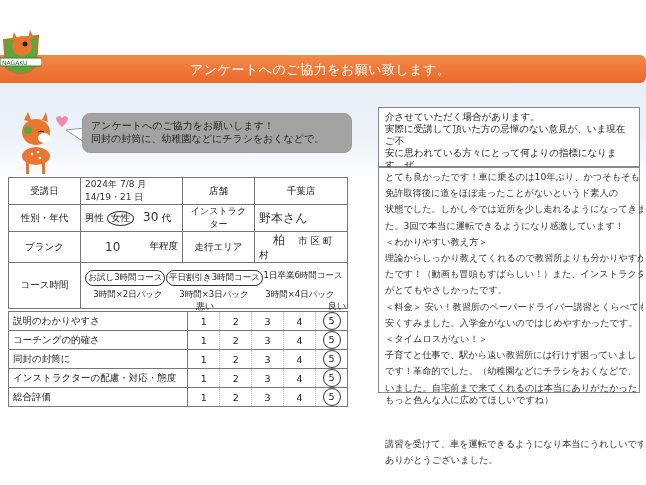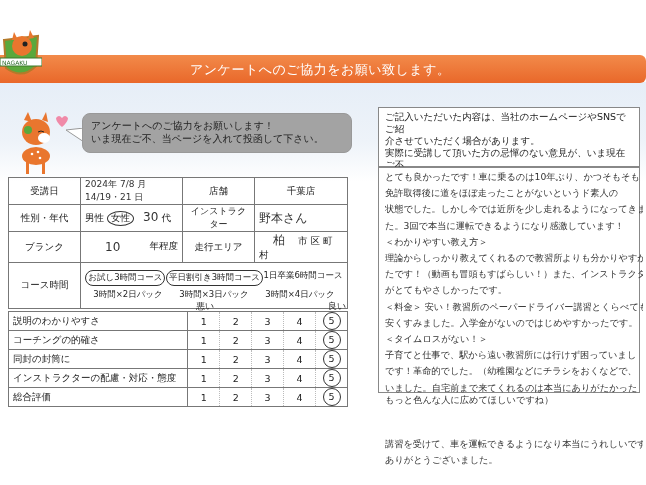--- a/index.html
+++ b/index.html
@@ -74,25 +74,24 @@
     <rect x="16" y="52" width="3" height="12" fill="#e9762e"></rect>
     <rect x="32" y="52" width="3" height="12" fill="#e9762e"></rect>
     <path d="M46 8 q3 -4 6 0 q3 -4 6 0 q0 4 -6 9 q-6 -5 -6 -9z" fill="#f08aa8"></path>
   </svg>
 
   <svg class="bubble-tail" viewBox="0 0 18 14">
     <path d="M0 2 L18 0 L18 14 Z" fill="#fff" stroke="#999"></path>
   </svg>
   <div class="bubble">
     <div>アンケートへのご協力をお願いします！</div>
-    <div>いま現在ご不、当ページを入れて投函して下さい。</div>
+    <div>同封の封筒に、幼稚園などにチラシをおくなどで。</div>
   </div>
 
   <div class="info-box">
-    <div>ご記入いただいた内容は、当社のホームページやSNSでご紹</div>
     <div>介させていただく場合があります。</div>
     <div>実際に受講して頂いた方の忌憚のない意見が、いま現在ご不</div>
     <div>安に思われている方々にとって何よりの指標になります。ぜ</div>
     <div>ひ、ご協力をお願いします。</div>
   </div>
 
   <div class="comment-box"></div>
   <div class="comment-text hand">
     <p>とても良かったです！車に乗るのは10年ぶり、かつそもそも</p>
     <p>免許取得後に道をほぼ走ったことがないというド素人の</p>

